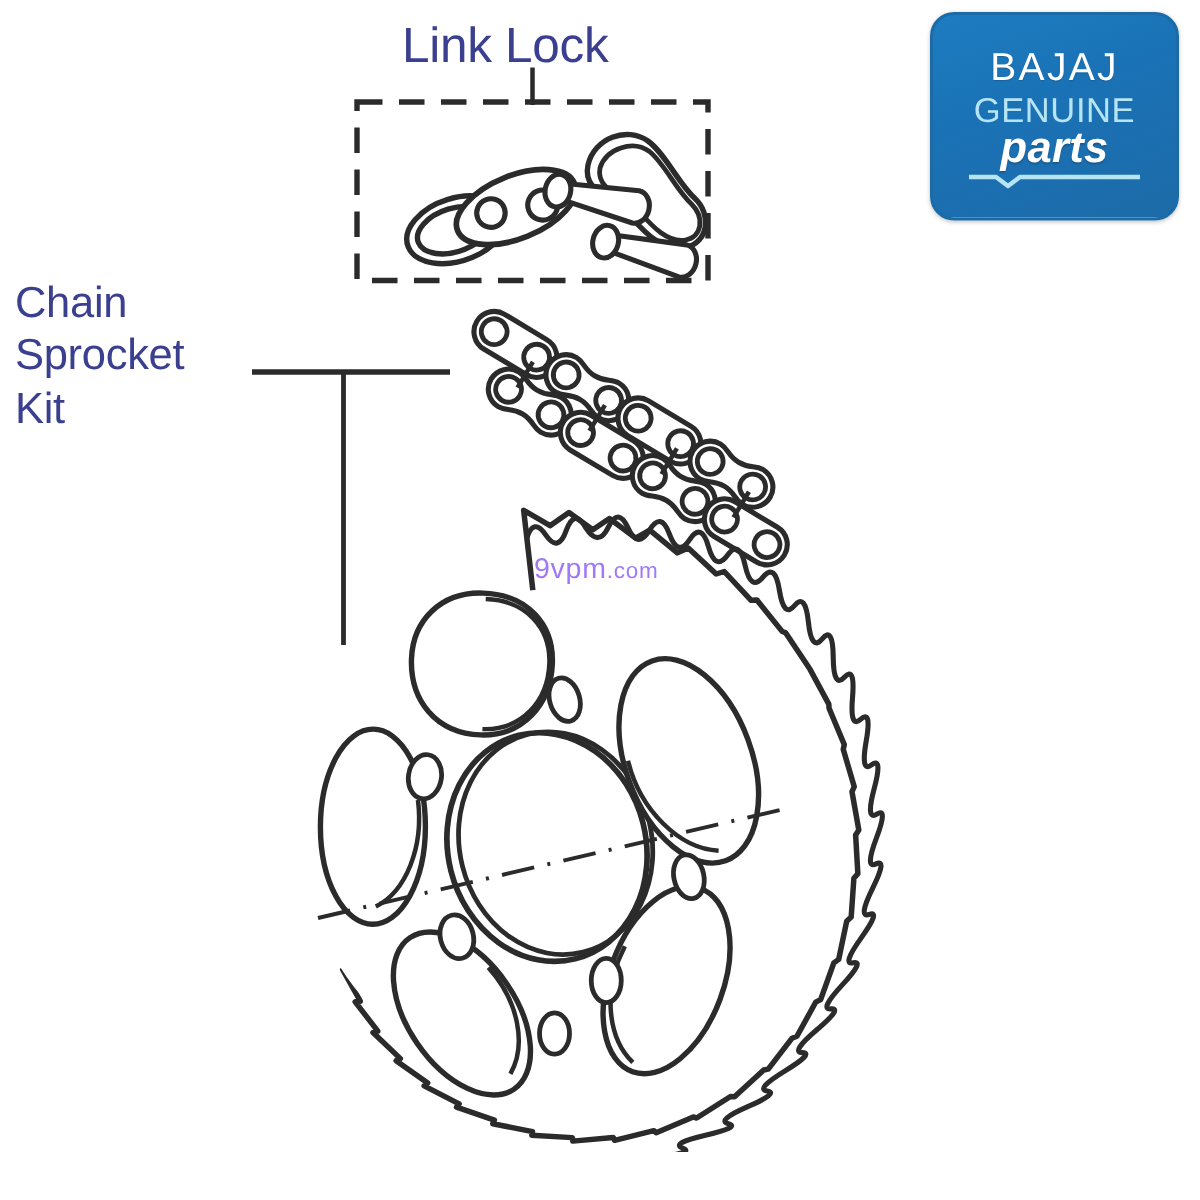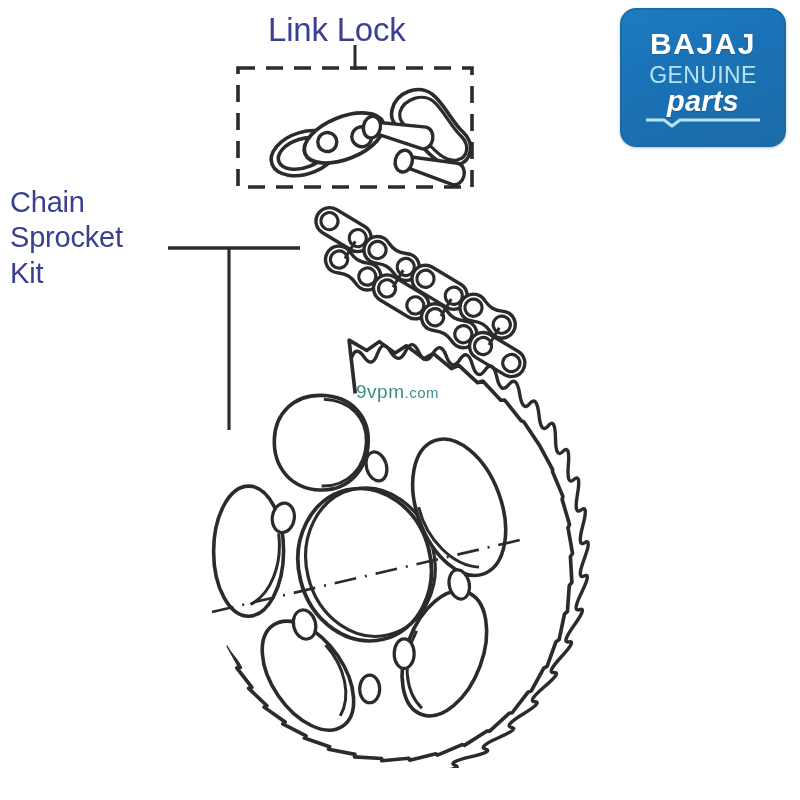--- a/index.html
+++ b/index.html
@@ -61,22 +61,22 @@
     box-shadow: 0 1px 3px rgba(0,0,0,0.25);
     display: flex;
     flex-direction: column;
     align-items: center;
     justify-content: center;
     overflow: hidden;
   }
   #logo-bajaj-text {
     color: #ffffff;
     font-family: "Liberation Sans", sans-serif;
-    font-weight: bold;
-    font-size: 30px;
+    font-weight: normal;
+    font-size: 26px;
     letter-spacing: 1.5px;
     line-height: 1;
     margin-top: 2px;
     text-shadow: 0 1px 1px rgba(0,0,0,0.18);
   }
   #logo-genuine-text {
     color: #b6e4f2;
     font-family: "Liberation Sans", sans-serif;
     font-weight: 400;
     font-size: 23px;
@@ -103,25 +103,25 @@
   }
   #logo-underline-swoosh {
     display: block;
     margin-top: 2px;
   }
 
   
   #watermark {
     position: absolute;
     left: 356px;
-    top: 381px;
+    top: 369px;
     font-family: "Liberation Sans", sans-serif;
     font-size: 19px;
     font-weight: 500;
-    color: #0f766e;
+    color: #8b5cf6;
     opacity: 0.82;
     letter-spacing: 0.5px;
     user-select: none;
   }
   #watermark .wm-tld { font-size: 15px; }
 </style>
 </head>
 <body>
 
 <div id="page">

